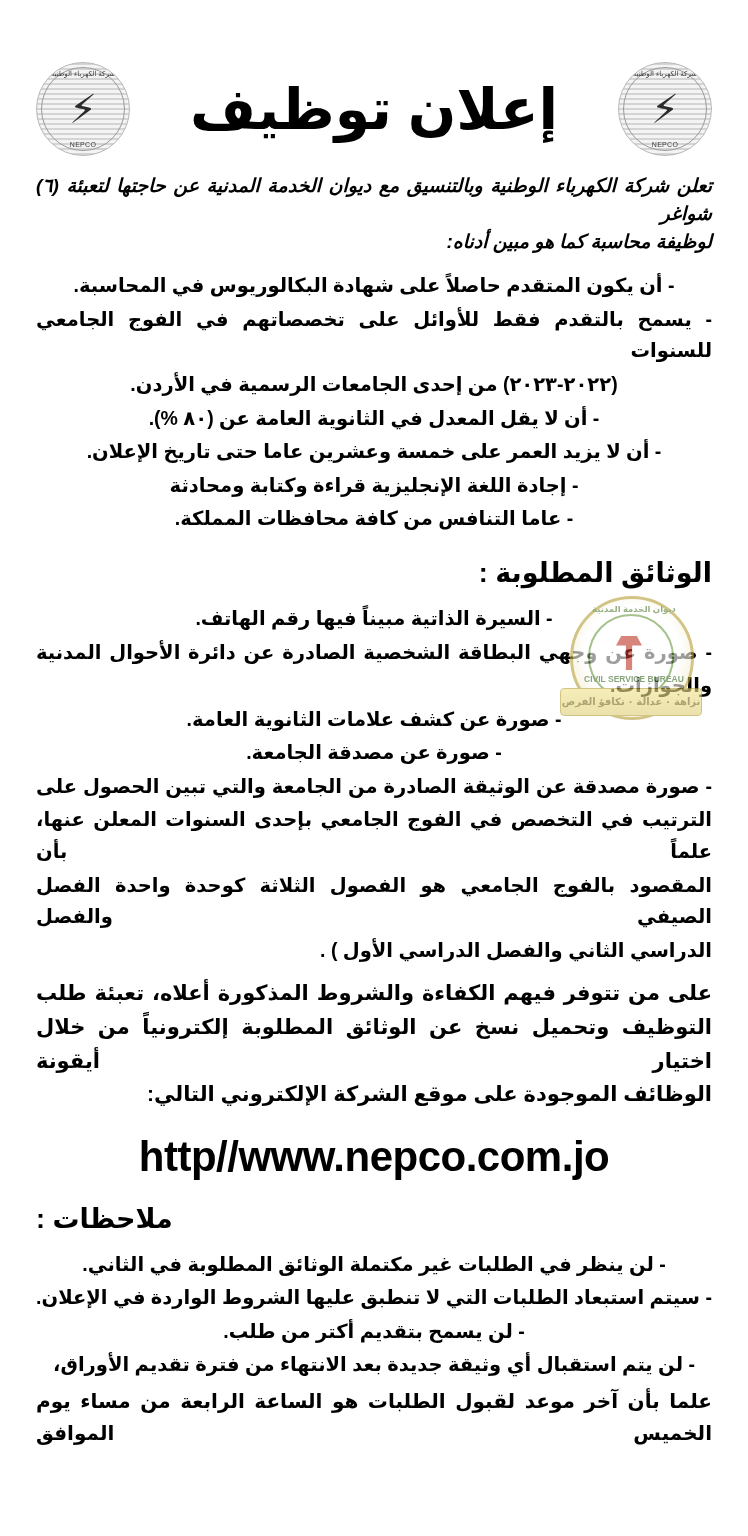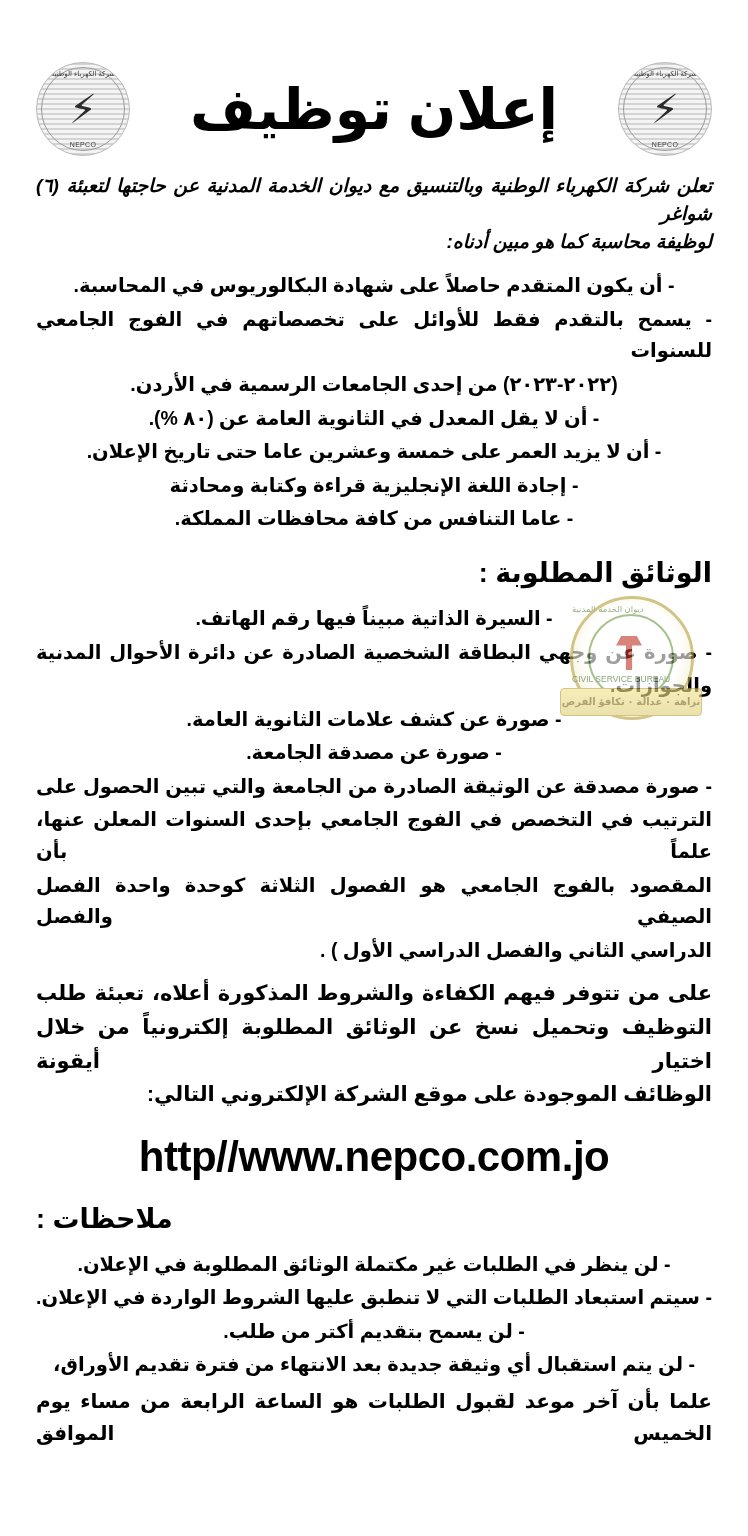--- a/index.html
+++ b/index.html
@@ -218,25 +218,25 @@
     font-size: 10px;
     font-weight: bold;
     text-align: center;
     line-height: 26px;
     white-space: nowrap;
     overflow: hidden;
   }
   .seal .arc-top,
   .seal .arc-bottom {
     position: absolute;
-    left: 12px; width: 140px;
-    text-align: left;
+    left: 4px; width: 140px;
+    text-align: center;
     font-size: 8.5px;
     color: #5b7f3a;
-    font-weight: normal;
+    font-weight: bold;
   }
   .seal .arc-top { top: 8px; }
   .seal .arc-bottom { top: 78px; color: #3f6d2c; }
 </style>
 </head>
 <body>
 
 <div class="page">
 
   <div class="header">
@@ -293,21 +293,21 @@
     <span>على من تتوفر فيهم الكفاءة والشروط المذكورة أعلاه، تعبئة طلب التوظيف</span>
     <span>وتحميل نسخ عن الوثائق المطلوبة إلكترونياً من خلال اختيار أيقونة</span>
     <span class="final">الوظائف الموجودة على موقع الشركة الإلكتروني التالي:</span>
   </div>
 
   <div class="url">http//www.nepco.com.jo</div>
 
   <div class="section-heading right">ملاحظات :</div>
 
   <ul class="list centered notes-list">
-    <li>- لن ينظر في الطلبات غير مكتملة الوثائق المطلوبة في الإعلان.</li>
+    <li>- لن ينظر في الطلبات غير مكتملة الوثائق المطلوبة في الثاني.</li>
     <li>- سيتم استبعاد الطلبات التي لا تنطبق عليها الشروط الواردة في الإعلان.</li>
     <li>- لن يسمح بتقديم أكتر من طلب.</li>
     <li>- لن يتم استقبال أي وثيقة جديدة بعد الانتهاء من فترة تقديم الأوراق،</li>
   </ul>
 
   <div class="closing">
     <span>علما بأن آخر موعد لقبول الطلبات هو الساعة الرابعة من مساء يوم الخميس الموافق</span>
     
   </div>
 

